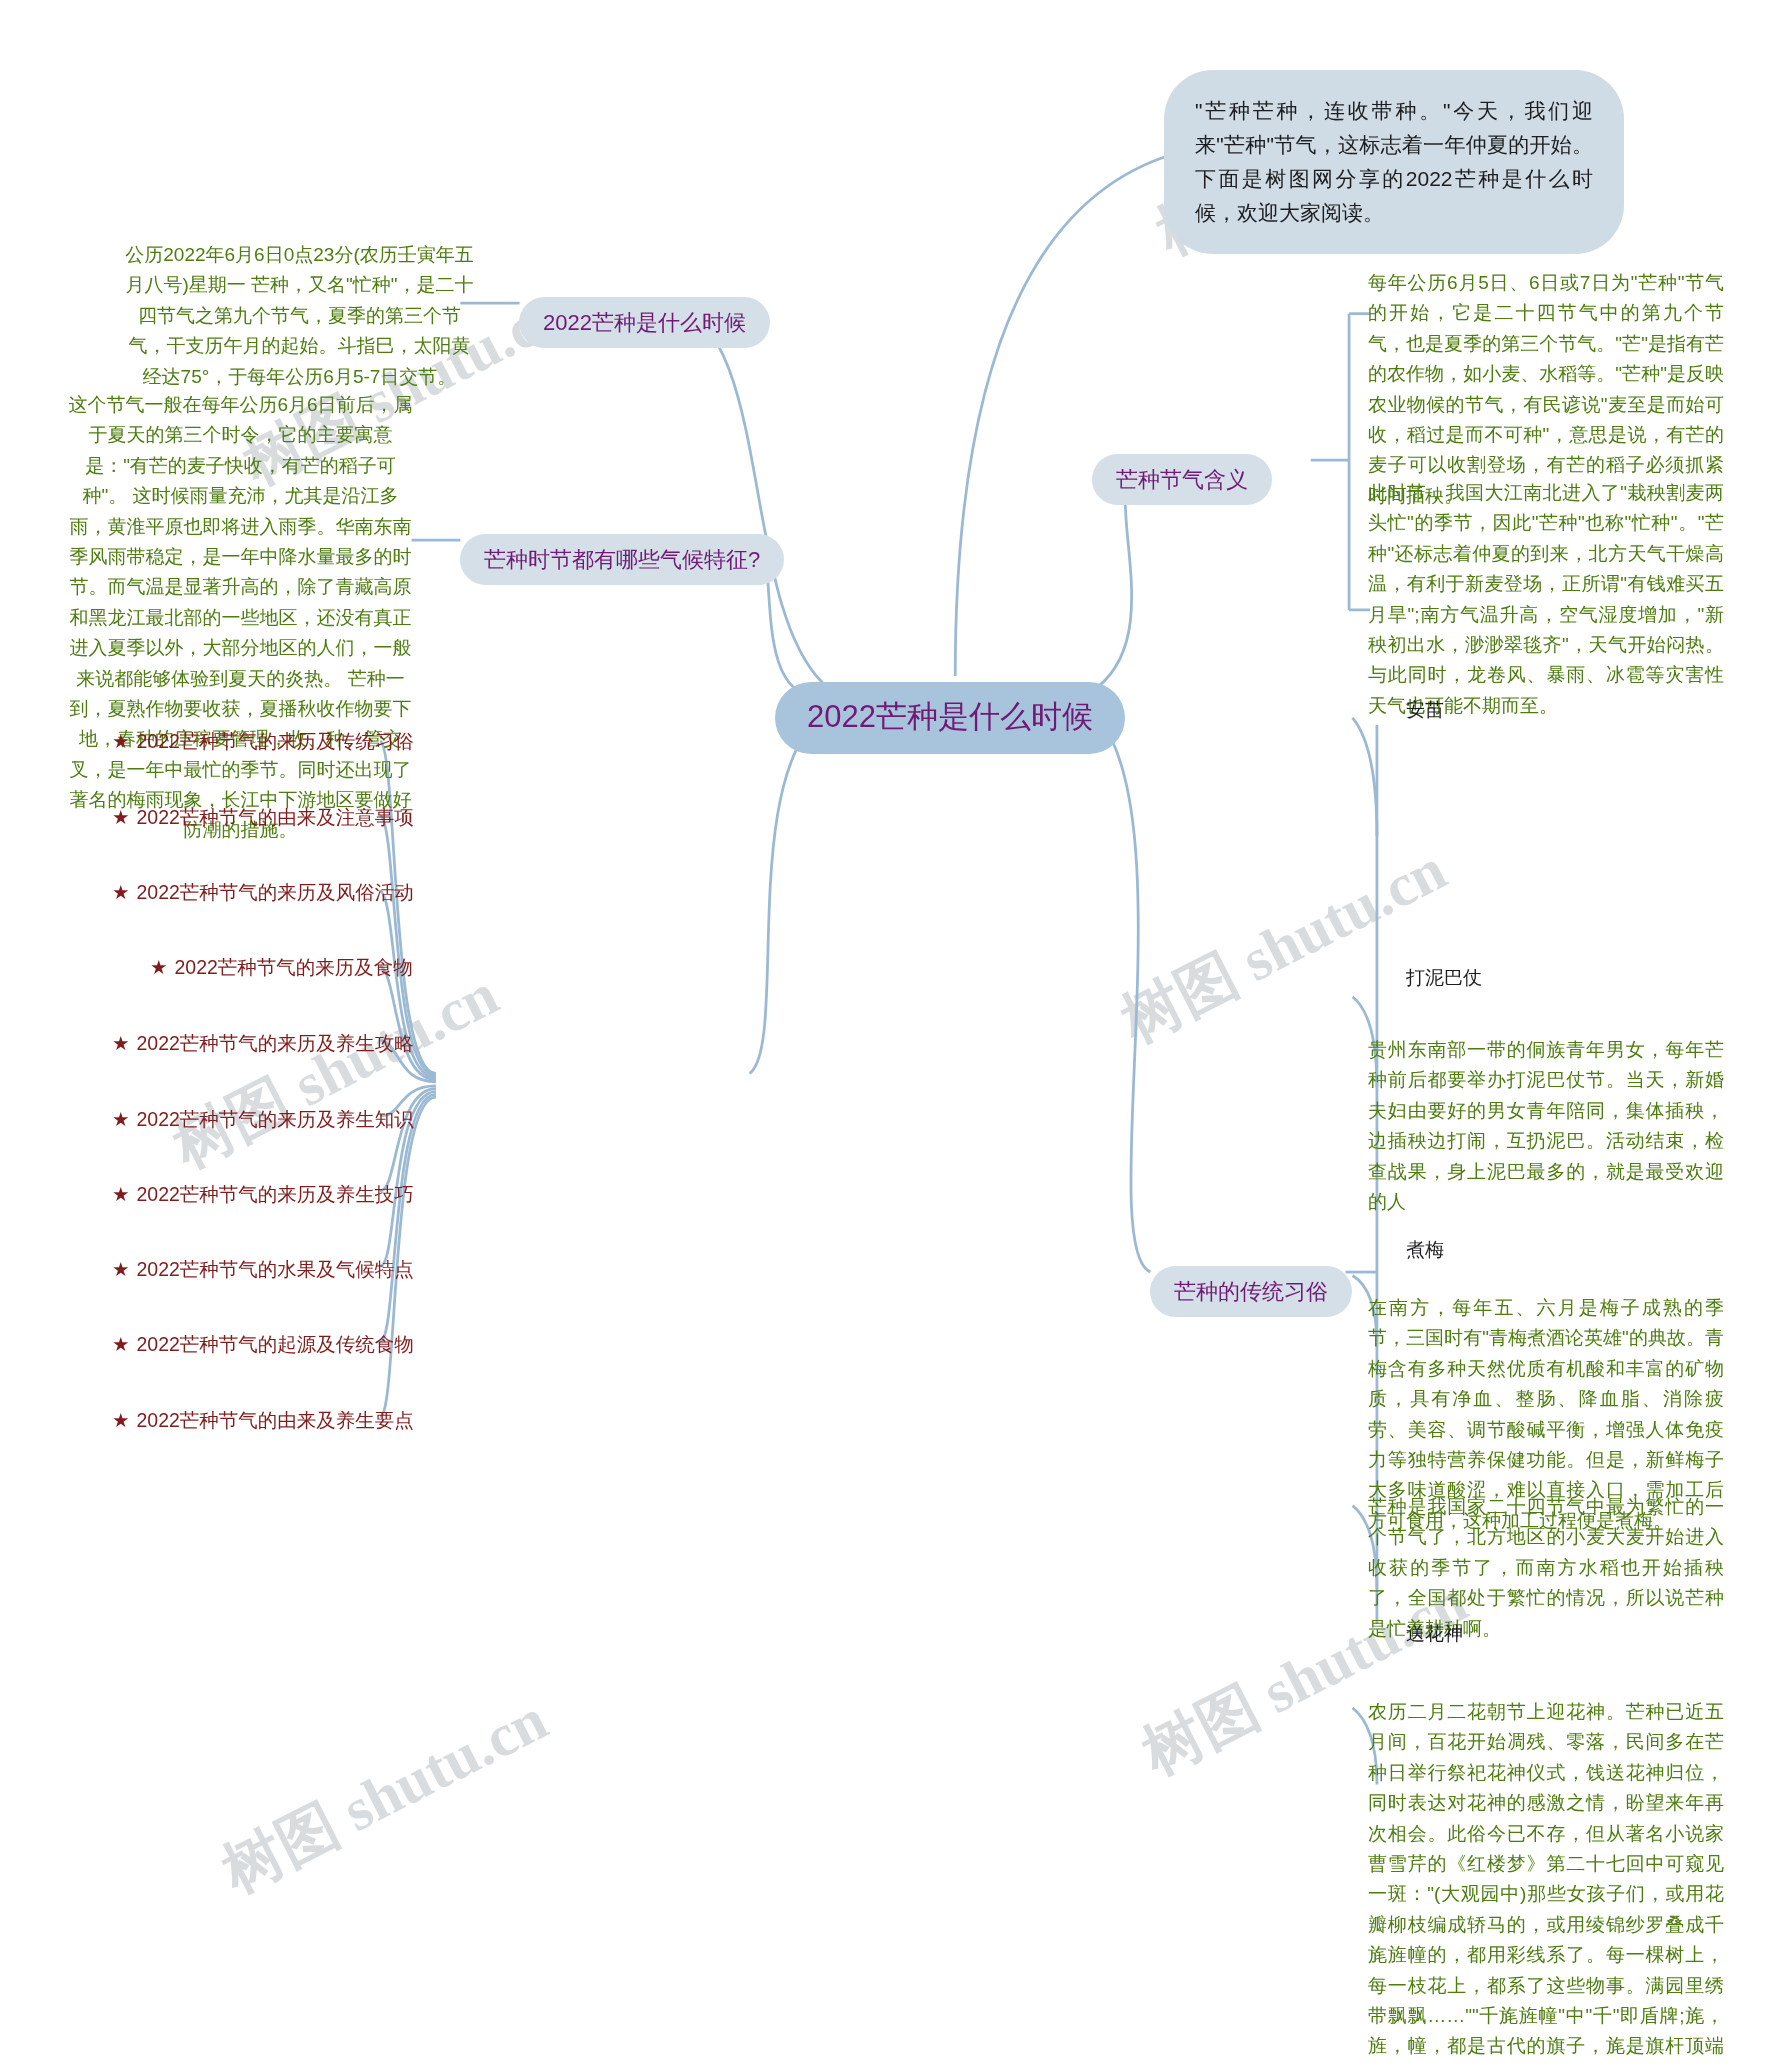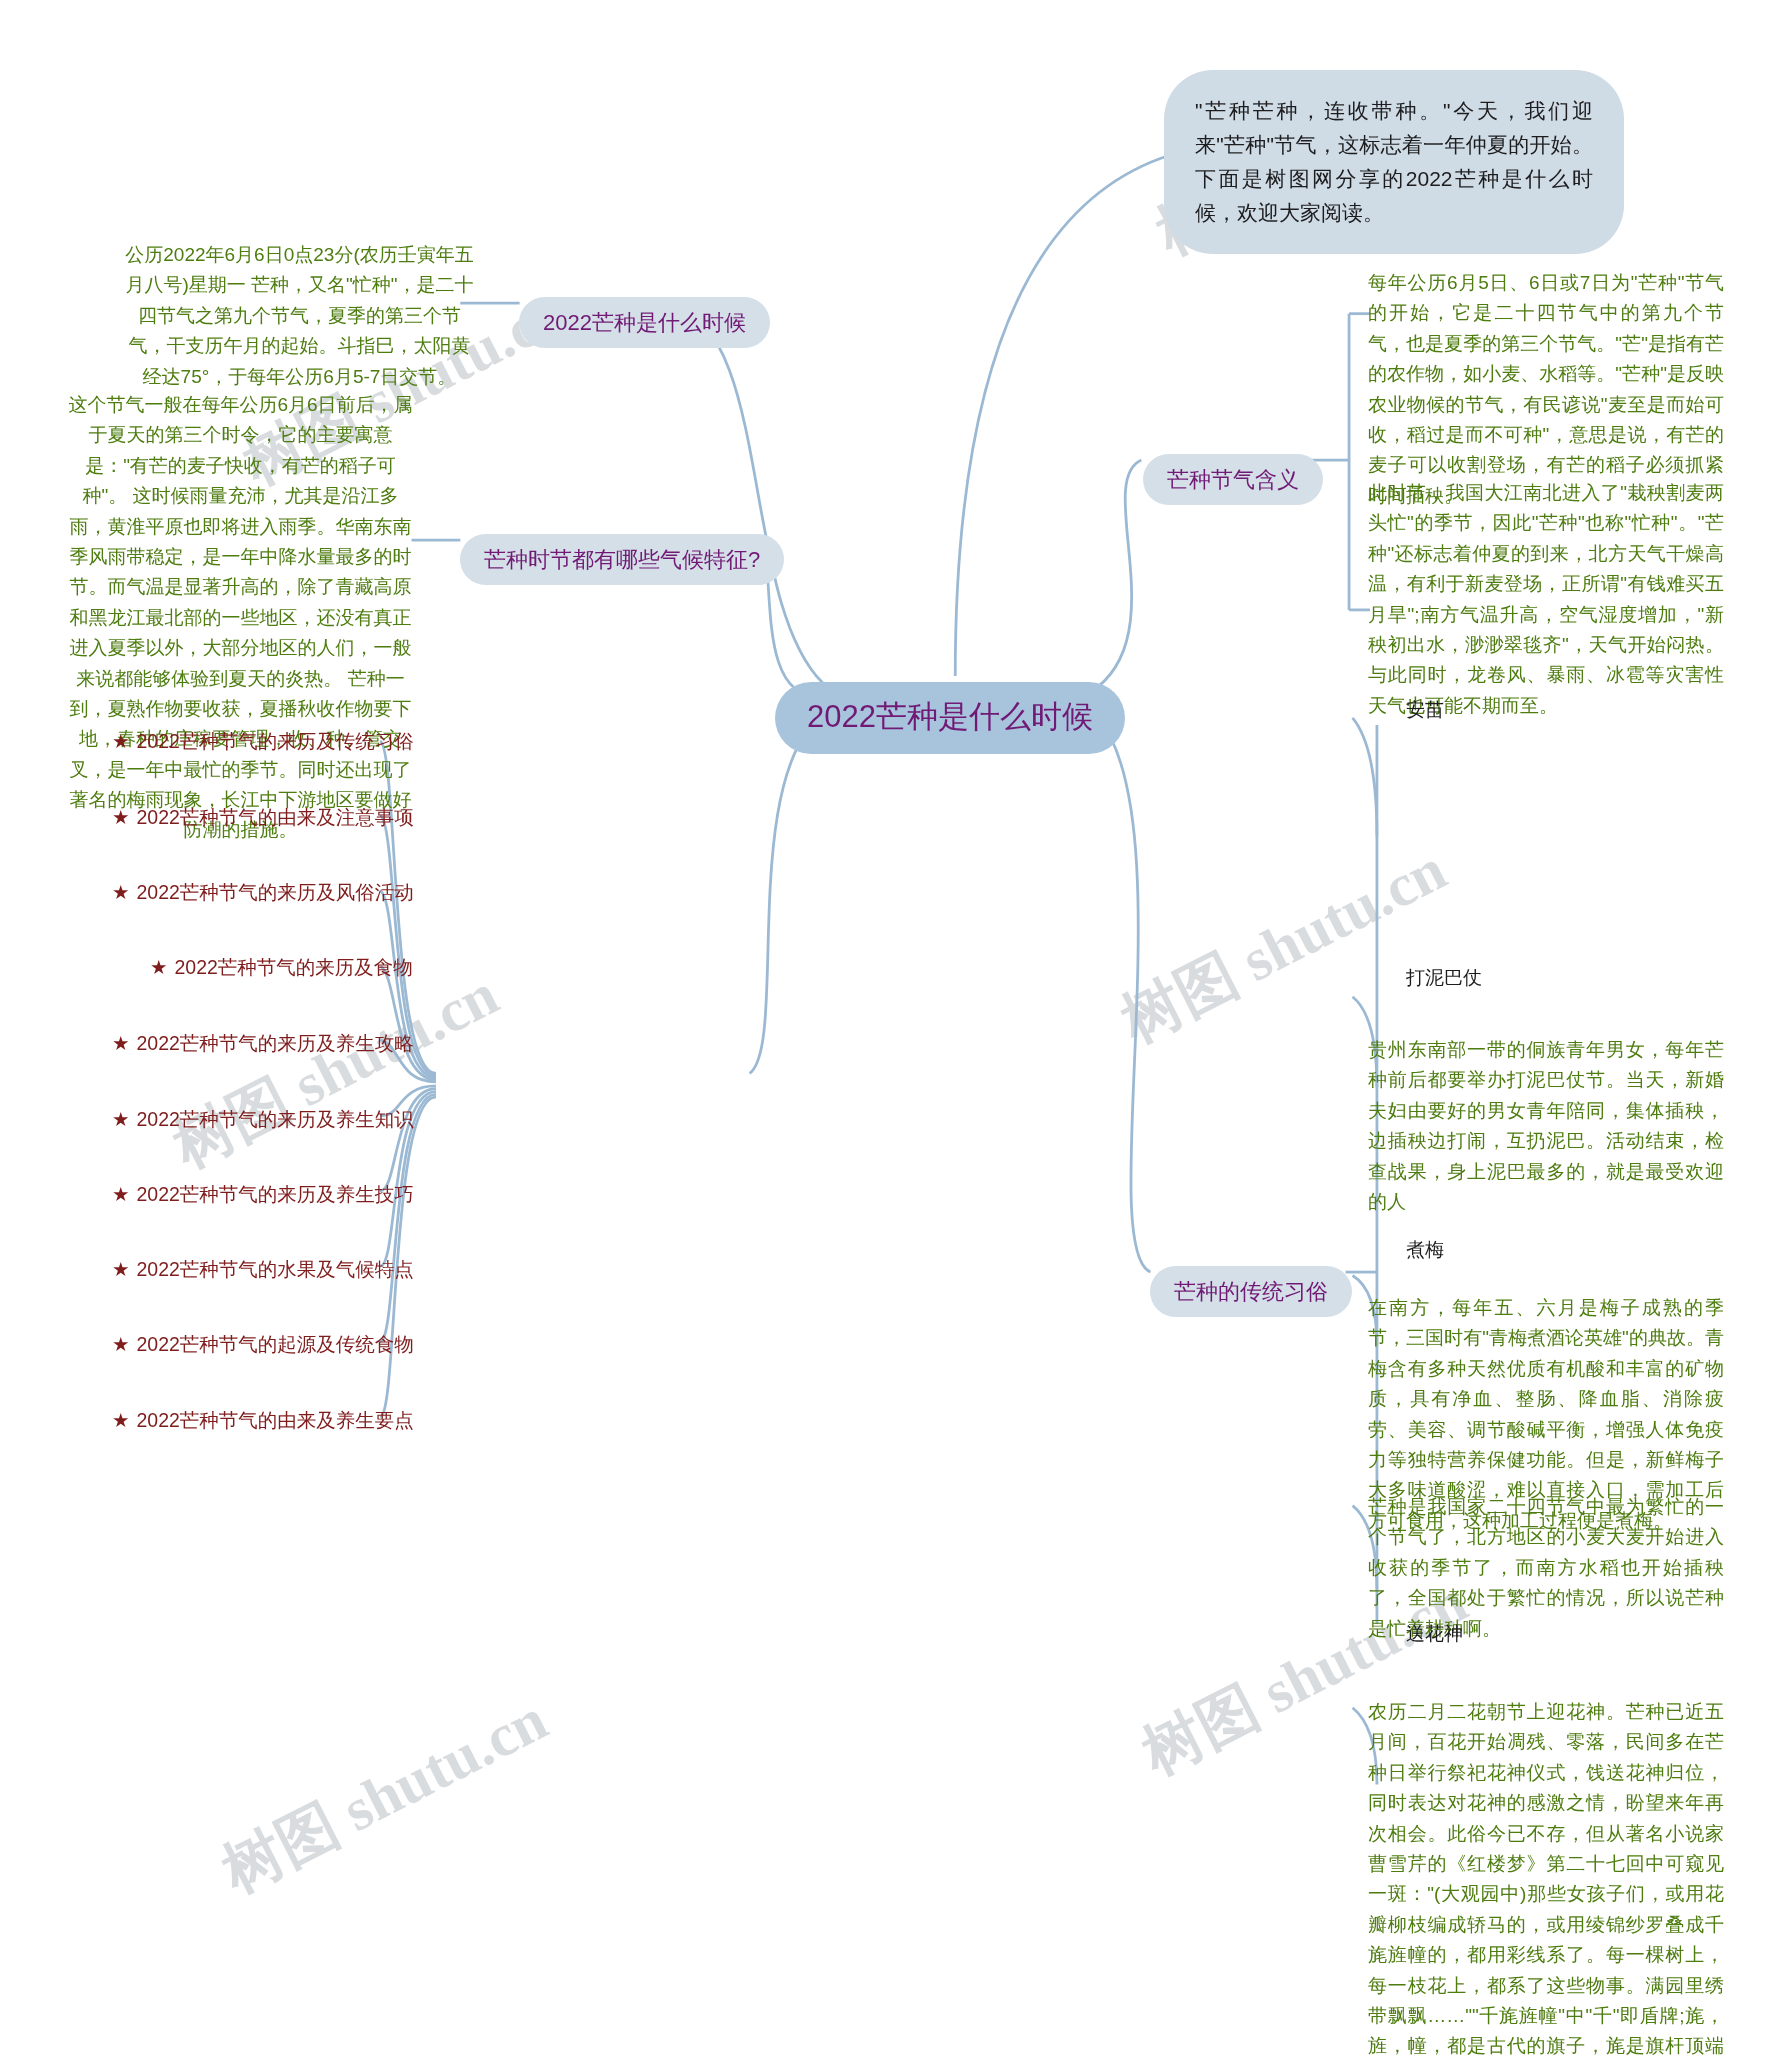--- a/index.html
+++ b/index.html
@@ -161,21 +161,21 @@
     <span class="st">★</span><span>2022芒种节气的水果及气候特点</span>
   </div>
   <div class="star-item" style="left:112px; top:1331px;">
     <span class="st">★</span><span>2022芒种节气的起源及传统食物</span>
   </div>
   <div class="star-item" style="left:112px; top:1407px;">
     <span class="st">★</span><span>2022芒种节气的由来及养生要点</span>
   </div>
 
   <div class="para" style="left:1368px; top:268px; width:356px;">每年公历6月5日、6日或7日为"芒种"节气的开始，它是二十四节气中的第九个节气，也是夏季的第三个节气。"芒"是指有芒的农作物，如小麦、水稻等。"芒种"是反映农业物候的节气，有民谚说"麦至是而始可收，稻过是而不可种"，意思是说，有芒的麦子可以收割登场，有芒的稻子必须抓紧时间插秧。</div>
-  <div class="node" style="left:1143px; top:436px;">芒种节气含义</div>
+  <div class="node" style="left:1092px; top:436px;">芒种节气含义</div>
   <div class="para" style="left:1368px; top:478px; width:356px;">此时节，我国大江南北进入了"栽秧割麦两头忙"的季节，因此"芒种"也称"忙种"。"芒种"还标志着仲夏的到来，北方天气干燥高温，有利于新麦登场，正所谓"有钱难买五月旱";南方气温升高，空气湿度增加，"新秧初出水，渺渺翠毯齐"，天气开始闷热。与此同时，龙卷风、暴雨、冰雹等灾害性天气也可能不期而至。</div>
 
   <div class="node" style="left:1150px; top:1248px;">芒种的传统习俗</div>
 
   <div class="sublabel" style="left:1370px; top:697px;">安苗</div>
 
   <div class="sublabel" style="left:1370px; top:965px;">打泥巴仗</div>
   <div class="para" style="left:1368px; top:1035px; width:356px;">贵州东南部一带的侗族青年男女，每年芒种前后都要举办打泥巴仗节。当天，新婚夫妇由要好的男女青年陪同，集体插秧，边插秧边打闹，互扔泥巴。活动结束，检查战果，身上泥巴最多的，就是最受欢迎的人</div>
 
   <div class="sublabel" style="left:1370px; top:1237px;">煮梅</div>

